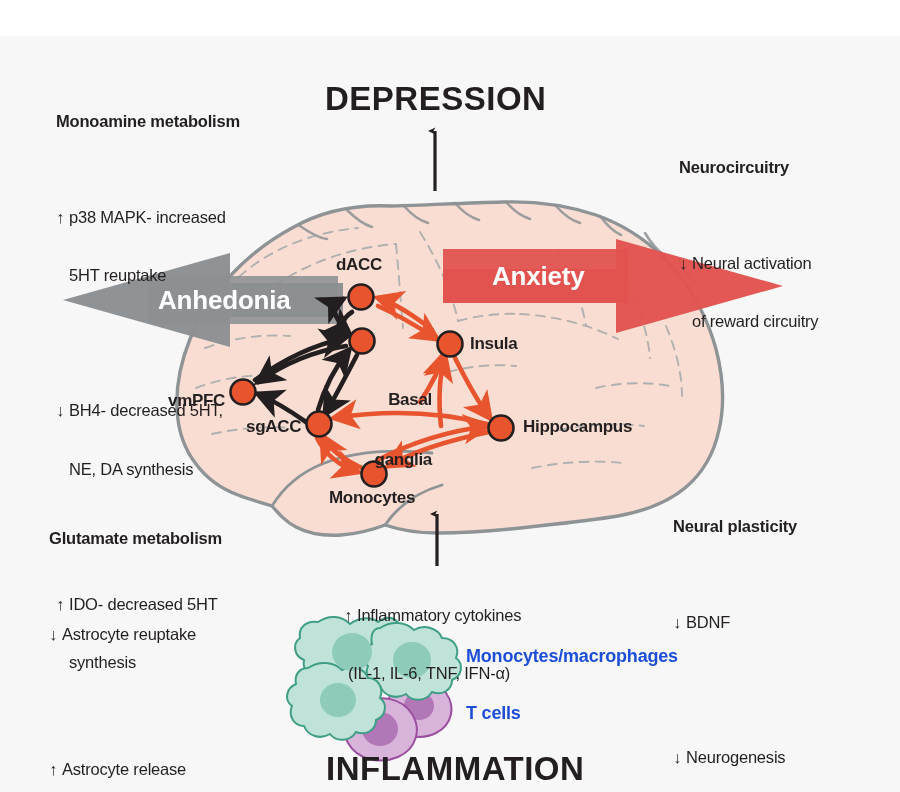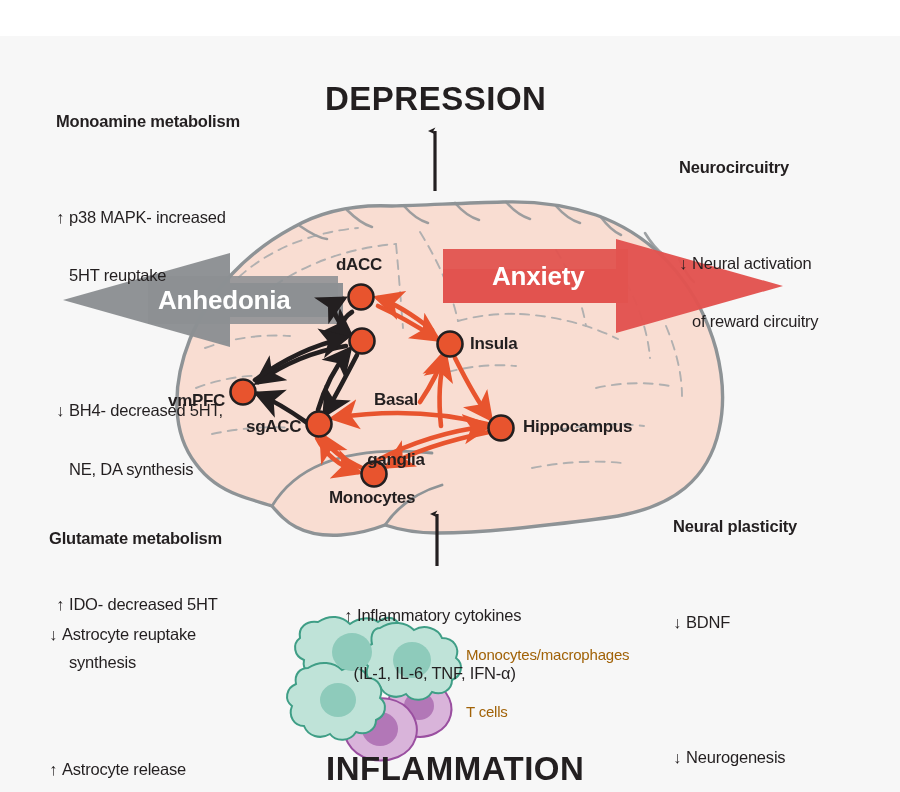--- a/index.html
+++ b/index.html
@@ -56,32 +56,33 @@
     letter-spacing: 0.5px;
     color: #231f20;
   }
   .node-label {
     font-size: 17px;
     font-weight: bold;
     color: #231f20;
     letter-spacing: -0.3px;
   }
   .node-label.center {
-    text-align: center;
+    text-align: right;
   }
   .banner-label {
     font-size: 26px;
     font-weight: bold;
     color: #ffffff;
     letter-spacing: -0.2px;
   }
   .cell-label {
-    font-size: 15px;
-    color: #a16207;
-    letter-spacing: -0.2px;
+    font-size: 18px;
+    color: #1d4ed8;
+    letter-spacing: -0.2px;
+    font-weight: bold;
   }
   .cytokine-line {
     font-size: 16.5px;
     color: #231f20;
     letter-spacing: -0.2px;
     text-align: left;
   }
 </style>
 </head>
 <body>
@@ -307,21 +308,21 @@
       <div><span class="arrow-col">↓</span><span>BDNF</span></div>
     </div>
     <div class="blk-line">
       <div><span class="arrow-col">↓</span><span>Neurogenesis</span></div>
     </div>
     
   </div>
 
   <div class="txt cytokine-line" style="left:344px; top:531px;">
     <div><span class="arrow-col">↑</span><span>Inflammatory cytokines</span></div>
-    <div style="padding-left:4px;text-align:center;"><span>(IL-1, IL-6, TNF, IFN-α)</span></div>
+    <div style="padding-left:4px;"><span>(IL-1, IL-6, TNF, IFN-α)</span></div>
   </div>
 
   <div class="txt cell-label" style="left:466px; top:610px;">Monocytes/macrophages</div>
   <div class="txt cell-label" style="left:466px; top:667px;">T cells</div>
 
   <div class="txt banner-label" style="left:158px; top:249px;">Anhedonia</div>
   <div class="txt banner-label" style="left:492px; top:225px;">Anxiety</div>
 
   <div class="txt node-label" style="left:336px; top:219px;">dACC</div>
 

